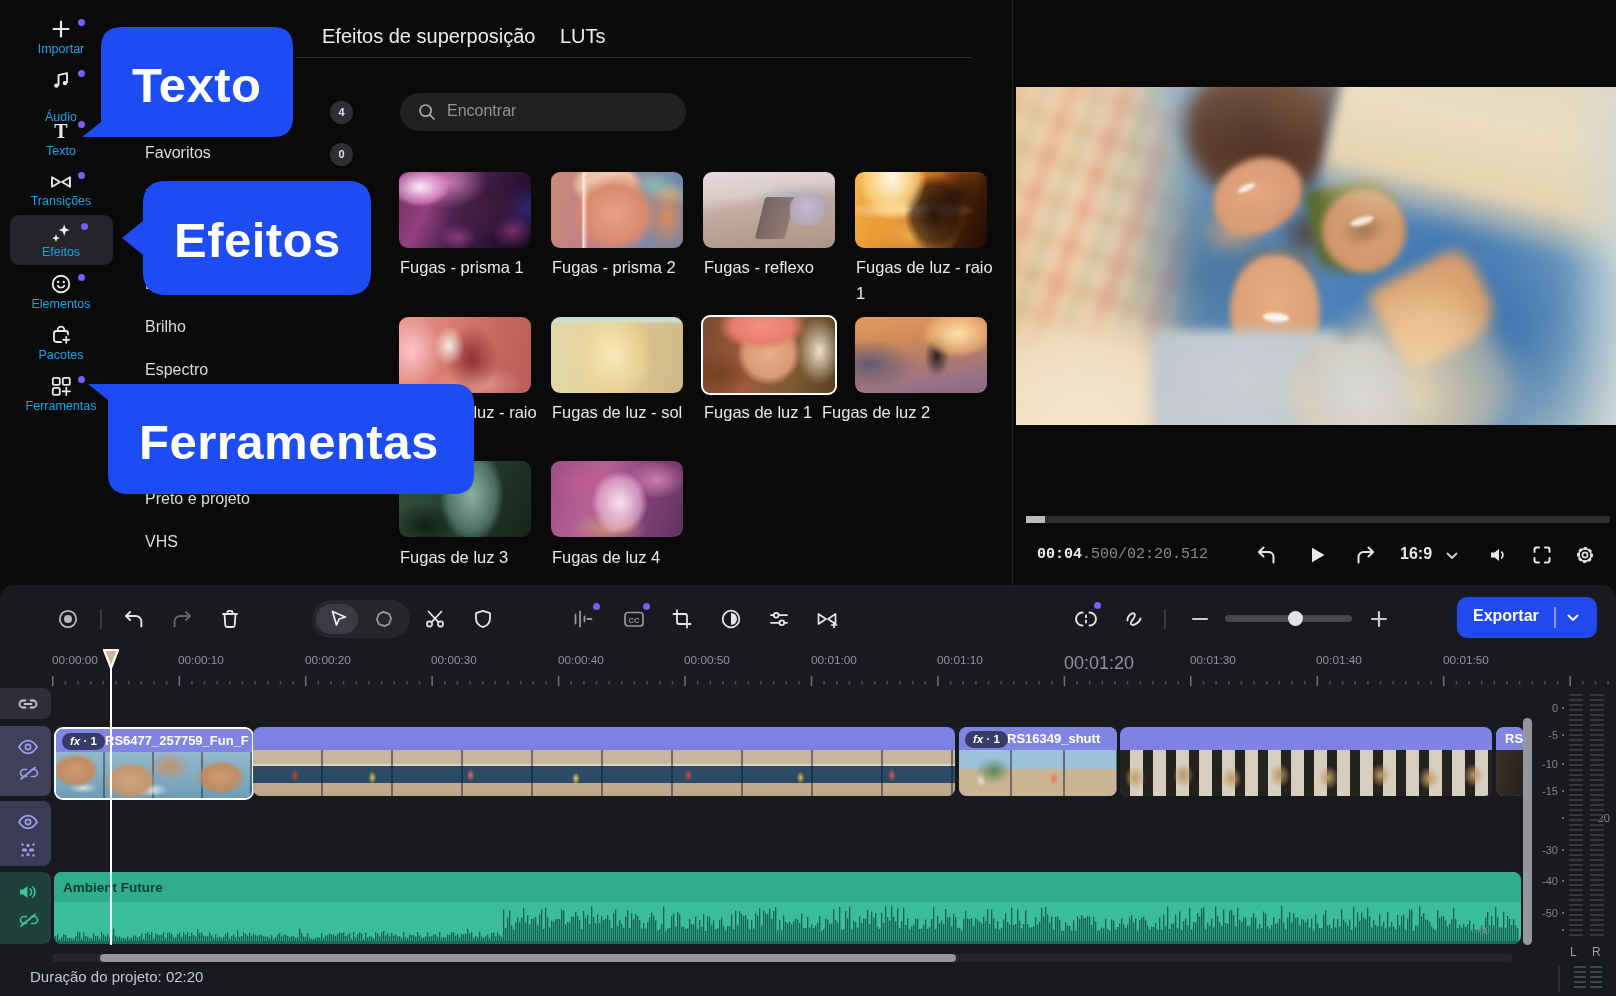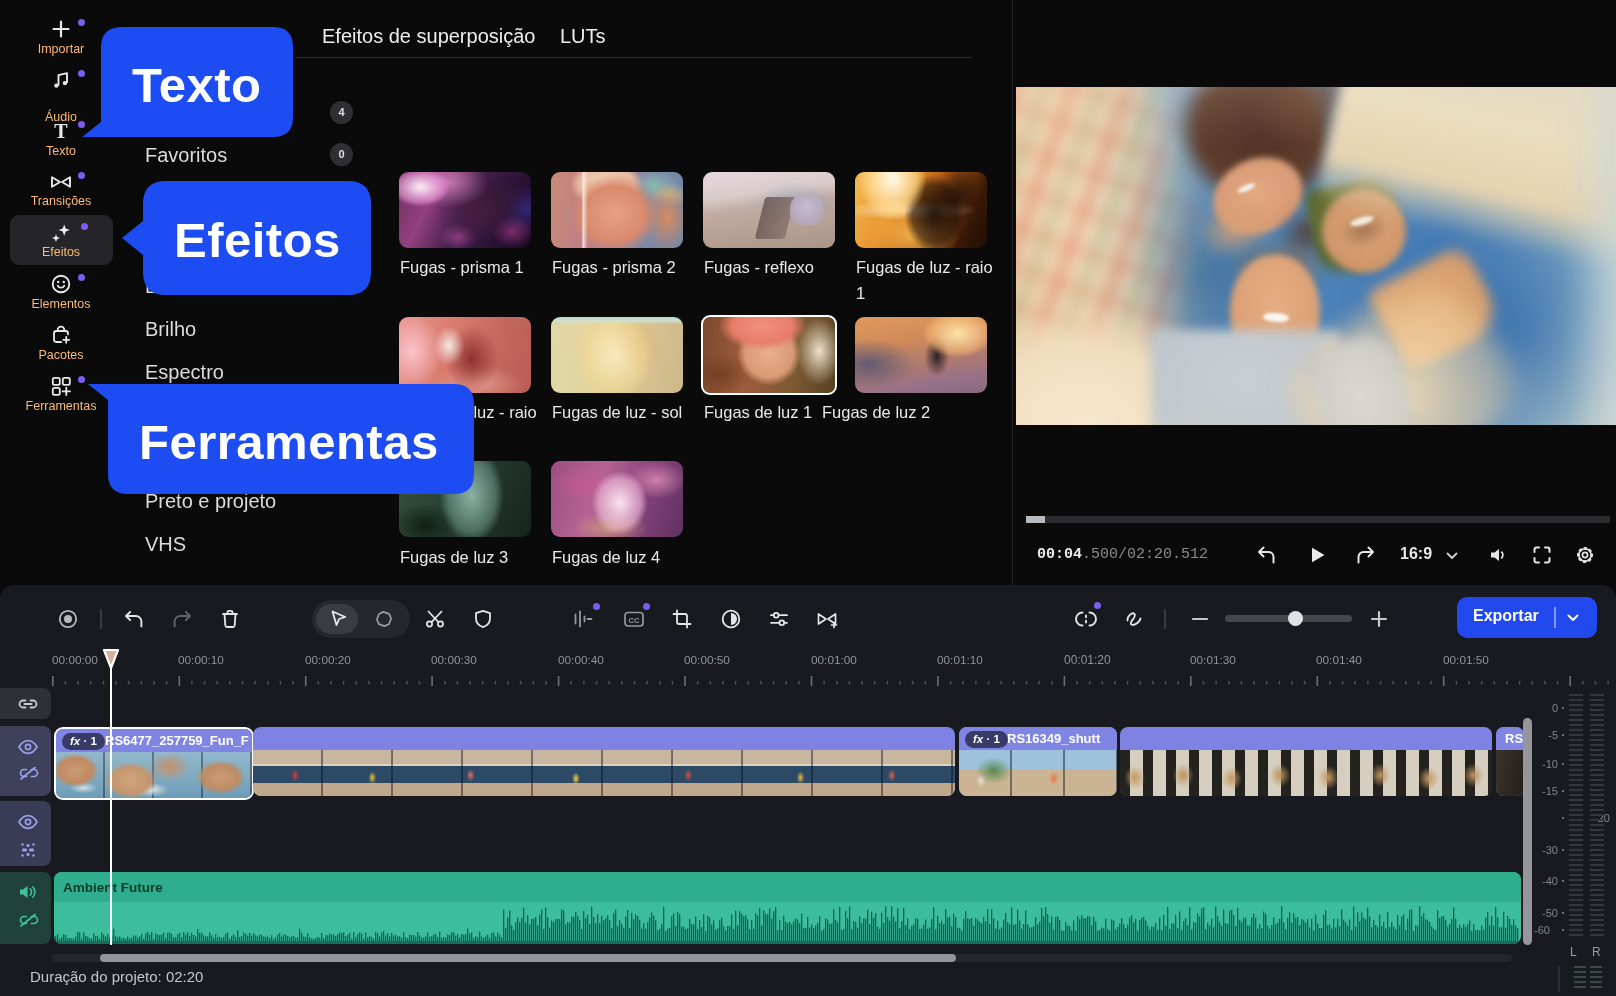--- a/index.html
+++ b/index.html
@@ -1,21 +1,21 @@
 <!DOCTYPE html>
 <html><head><meta charset="utf-8">
 <style>
 html,body{margin:0;padding:0;background:#0a0a0b;width:1616px;height:996px;overflow:hidden;
 font-family:"Liberation Sans",sans-serif;}
 .abs{position:absolute;}
 #app{position:absolute;left:0;top:0;width:1616px;height:996px;background:#0a0a0b;}
-.sideitem{position:absolute;left:0;width:122px;text-align:center;color:#fdba74;font-size:12.5px;}
+.sideitem{position:absolute;left:0;width:122px;text-align:center;color:#0ea5e9;font-size:12.5px;}
 .sideitem svg{display:block;margin:0 auto;}
 .pdot{position:absolute;width:7px;height:7px;border-radius:50%;background:#7d5cf0;}
-.listitem{position:absolute;left:145px;color:#dcdcdc;font-size:20px;}
+.listitem{position:absolute;left:145px;color:#dcdcdc;font-size:16px;}
 .badge{position:absolute;left:330px;width:23px;height:23px;border-radius:50%;background:#2e2e33;color:#e0e0e0;font-size:11px;font-weight:bold;text-align:center;line-height:23px;}
 .thumb{position:absolute;width:132px;height:76px;border-radius:9px;overflow:hidden;}
 .tlabel{position:absolute;color:#e9e9e9;font-size:16.5px;text-align:center;}
 .bubble-txt{position:absolute;color:#fff;font-weight:bold;font-size:49px;letter-spacing:0.5px;}
 .clip{position:absolute;top:727px;height:69px;border-radius:8px;overflow:hidden;background:#7e82e2;}
 .cliphead{position:absolute;left:0;top:0;right:0;height:23px;line-height:23px;background:#8085e4;color:#fff;font-size:13px;font-weight:bold;white-space:nowrap;overflow:hidden;}
 .clipbody{position:absolute;left:0;top:23px;right:0;bottom:0;}
 .fxbadge{position:absolute;top:4px;height:17px;border-radius:9px;background:rgba(28,30,52,0.72);color:#fff;font-size:11.5px;font-weight:bold;line-height:17px;padding:0 8px;}
 .gutter{position:absolute;left:0;width:51px;border-radius:0 8px 8px 0;}
 .mlabel{position:absolute;color:#84868c;font-size:11px;text-align:right;width:30px;}
@@ -89,20 +89,27 @@
         <rect x="3.8" y="13.8" width="7" height="7" rx="1.6" stroke="#e9e9e9" stroke-width="1.8" fill="none"></rect>
         <path d="M17.3 13.6v7.4M13.6 17.3h7.4" stroke="#e9e9e9" stroke-width="1.8" stroke-linecap="round"></path>
       </svg>
 <div style="margin-top:1px;">Ferramentas</div>
     </div>
 <div class="pdot" style="left:78px;top:376px;"></div>
 
 <div class="abs" style="left:322px;top:25px;color:#ededed;font-size:20px;">Efeitos de superposição</div>
 <div class="abs" style="left:560px;top:25px;color:#ededed;font-size:20px;">LUTs</div>
 <div class="abs" style="left:296px;top:57px;width:676px;height:1px;background:#2d2d2f;"></div>
+<div class="abs" style="left:400px;top:93px;width:286px;height:38px;border-radius:19px;background:#212124;">
+<svg class="abs" style="left:17px;top:9px;" width="20" height="20" viewBox="0 0 20 20">
+        <circle cx="8.6" cy="8.6" r="5.6" stroke="#a9a9a9" stroke-width="1.7" fill="none"></circle>
+        <path d="M13 13l4 4" stroke="#a9a9a9" stroke-width="1.7" stroke-linecap="round"></path>
+      </svg>
+<div class="abs" style="left:47px;top:9px;color:#929292;font-size:16px;">Encontrar</div>
+    </div>
 <div class="listitem" style="top:101px;">Fugas de luz</div>
 <div class="badge" style="top:101px;">4</div>
 <div class="listitem" style="top:144px;">Favoritos</div>
 <div class="badge" style="top:143px;">0</div>
 <div class="listitem" style="top:187px;">Bokeh</div>
 <div class="listitem" style="top:230px;">Embaçado</div>
 <div class="listitem" style="top:275px;">Brilho intenso</div>
 <div class="listitem" style="top:318px;">Brilho</div>
 <div class="listitem" style="top:361px;">Espectro</div>
 <div class="listitem" style="top:404px;">Meio-tom</div>
@@ -367,21 +374,21 @@
 </div>
 
 <div class="abs" style="left:52px;top:653px;color:#8f949c;font-size:11.8px;">00:00:00</div>
 <div class="abs" style="left:178px;top:653px;color:#8f949c;font-size:11.8px;">00:00:10</div>
 <div class="abs" style="left:305px;top:653px;color:#8f949c;font-size:11.8px;">00:00:20</div>
 <div class="abs" style="left:431px;top:653px;color:#8f949c;font-size:11.8px;">00:00:30</div>
 <div class="abs" style="left:558px;top:653px;color:#8f949c;font-size:11.8px;">00:00:40</div>
 <div class="abs" style="left:684px;top:653px;color:#8f949c;font-size:11.8px;">00:00:50</div>
 <div class="abs" style="left:811px;top:653px;color:#8f949c;font-size:11.8px;">00:01:00</div>
 <div class="abs" style="left:937px;top:653px;color:#8f949c;font-size:11.8px;">00:01:10</div>
-<div class="abs" style="left:1064px;top:653px;color:#8f949c;font-size:12px;">00:01:20</div>
+<div class="abs" style="left:1064px;top:653px;color:#8f949c;font-size:18px;">00:01:20</div>
 <div class="abs" style="left:1190px;top:653px;color:#8f949c;font-size:11.8px;">00:01:30</div>
 <div class="abs" style="left:1316px;top:653px;color:#8f949c;font-size:11.8px;">00:01:40</div>
 <div class="abs" style="left:1443px;top:653px;color:#8f949c;font-size:11.8px;">00:01:50</div>
 <svg class="abs" style="left:0;top:676px;" width="1616" height="12" viewBox="0 0 1616 12">
       <rect x="52.0" y="0" width="1.6" height="10" fill="#6a6e76"></rect>
       <rect x="64.6" y="5" width="1.6" height="3.5" fill="#4a4d54"></rect>
       <rect x="77.3" y="5" width="1.6" height="3.5" fill="#4a4d54"></rect>
       <rect x="89.9" y="5" width="1.6" height="3.5" fill="#4a4d54"></rect>
       <rect x="102.6" y="5" width="1.6" height="3.5" fill="#4a4d54"></rect>
       <rect x="115.2" y="5" width="1.6" height="3.5" fill="#4a4d54"></rect>
@@ -623,21 +630,21 @@
 <div class="abs" style="left:30px;top:968px;color:#c3c7d0;font-size:15px;">Duração do projeto: 02:20</div>
 
 <div class="mlabel" style="left:1528px;top:702px;">0</div>
 <div class="mlabel" style="left:1528px;top:729px;">-5</div>
 <div class="mlabel" style="left:1528px;top:758px;">-10</div>
 <div class="mlabel" style="left:1528px;top:785px;">-15</div>
 <div class="mlabel" style="left:1580px;top:812px;">-20</div>
 <div class="mlabel" style="left:1528px;top:844px;">-30</div>
 <div class="mlabel" style="left:1528px;top:875px;">-40</div>
 <div class="mlabel" style="left:1528px;top:907px;">-50</div>
-<div class="mlabel" style="left:1520px;top:924px;">-60</div>
+<div class="mlabel" style="left:1460px;top:924px;font-family:Liberation Serif, serif;">-60</div>
 <div class="abs" style="left:1569px;top:694px;width:14px;height:242px;background:repeating-linear-gradient(180deg,#36373c 0 2.4px,transparent 2.4px 5.0px);"></div>
 <div class="abs" style="left:1590px;top:694px;width:14px;height:242px;background:repeating-linear-gradient(180deg,#36373c 0 2.4px,transparent 2.4px 5.0px);"></div>
 <div class="abs" style="left:1562px;top:707px;width:2px;height:2px;background:#6a6d73;"></div>
     <div class="abs" style="left:1562px;top:734px;width:2px;height:2px;background:#6a6d73;"></div>
     <div class="abs" style="left:1562px;top:763px;width:2px;height:2px;background:#6a6d73;"></div>
     <div class="abs" style="left:1562px;top:790px;width:2px;height:2px;background:#6a6d73;"></div>
     <div class="abs" style="left:1562px;top:817px;width:2px;height:2px;background:#6a6d73;"></div>
     <div class="abs" style="left:1562px;top:849px;width:2px;height:2px;background:#6a6d73;"></div>
     <div class="abs" style="left:1562px;top:880px;width:2px;height:2px;background:#6a6d73;"></div>
     <div class="abs" style="left:1562px;top:912px;width:2px;height:2px;background:#6a6d73;"></div>

